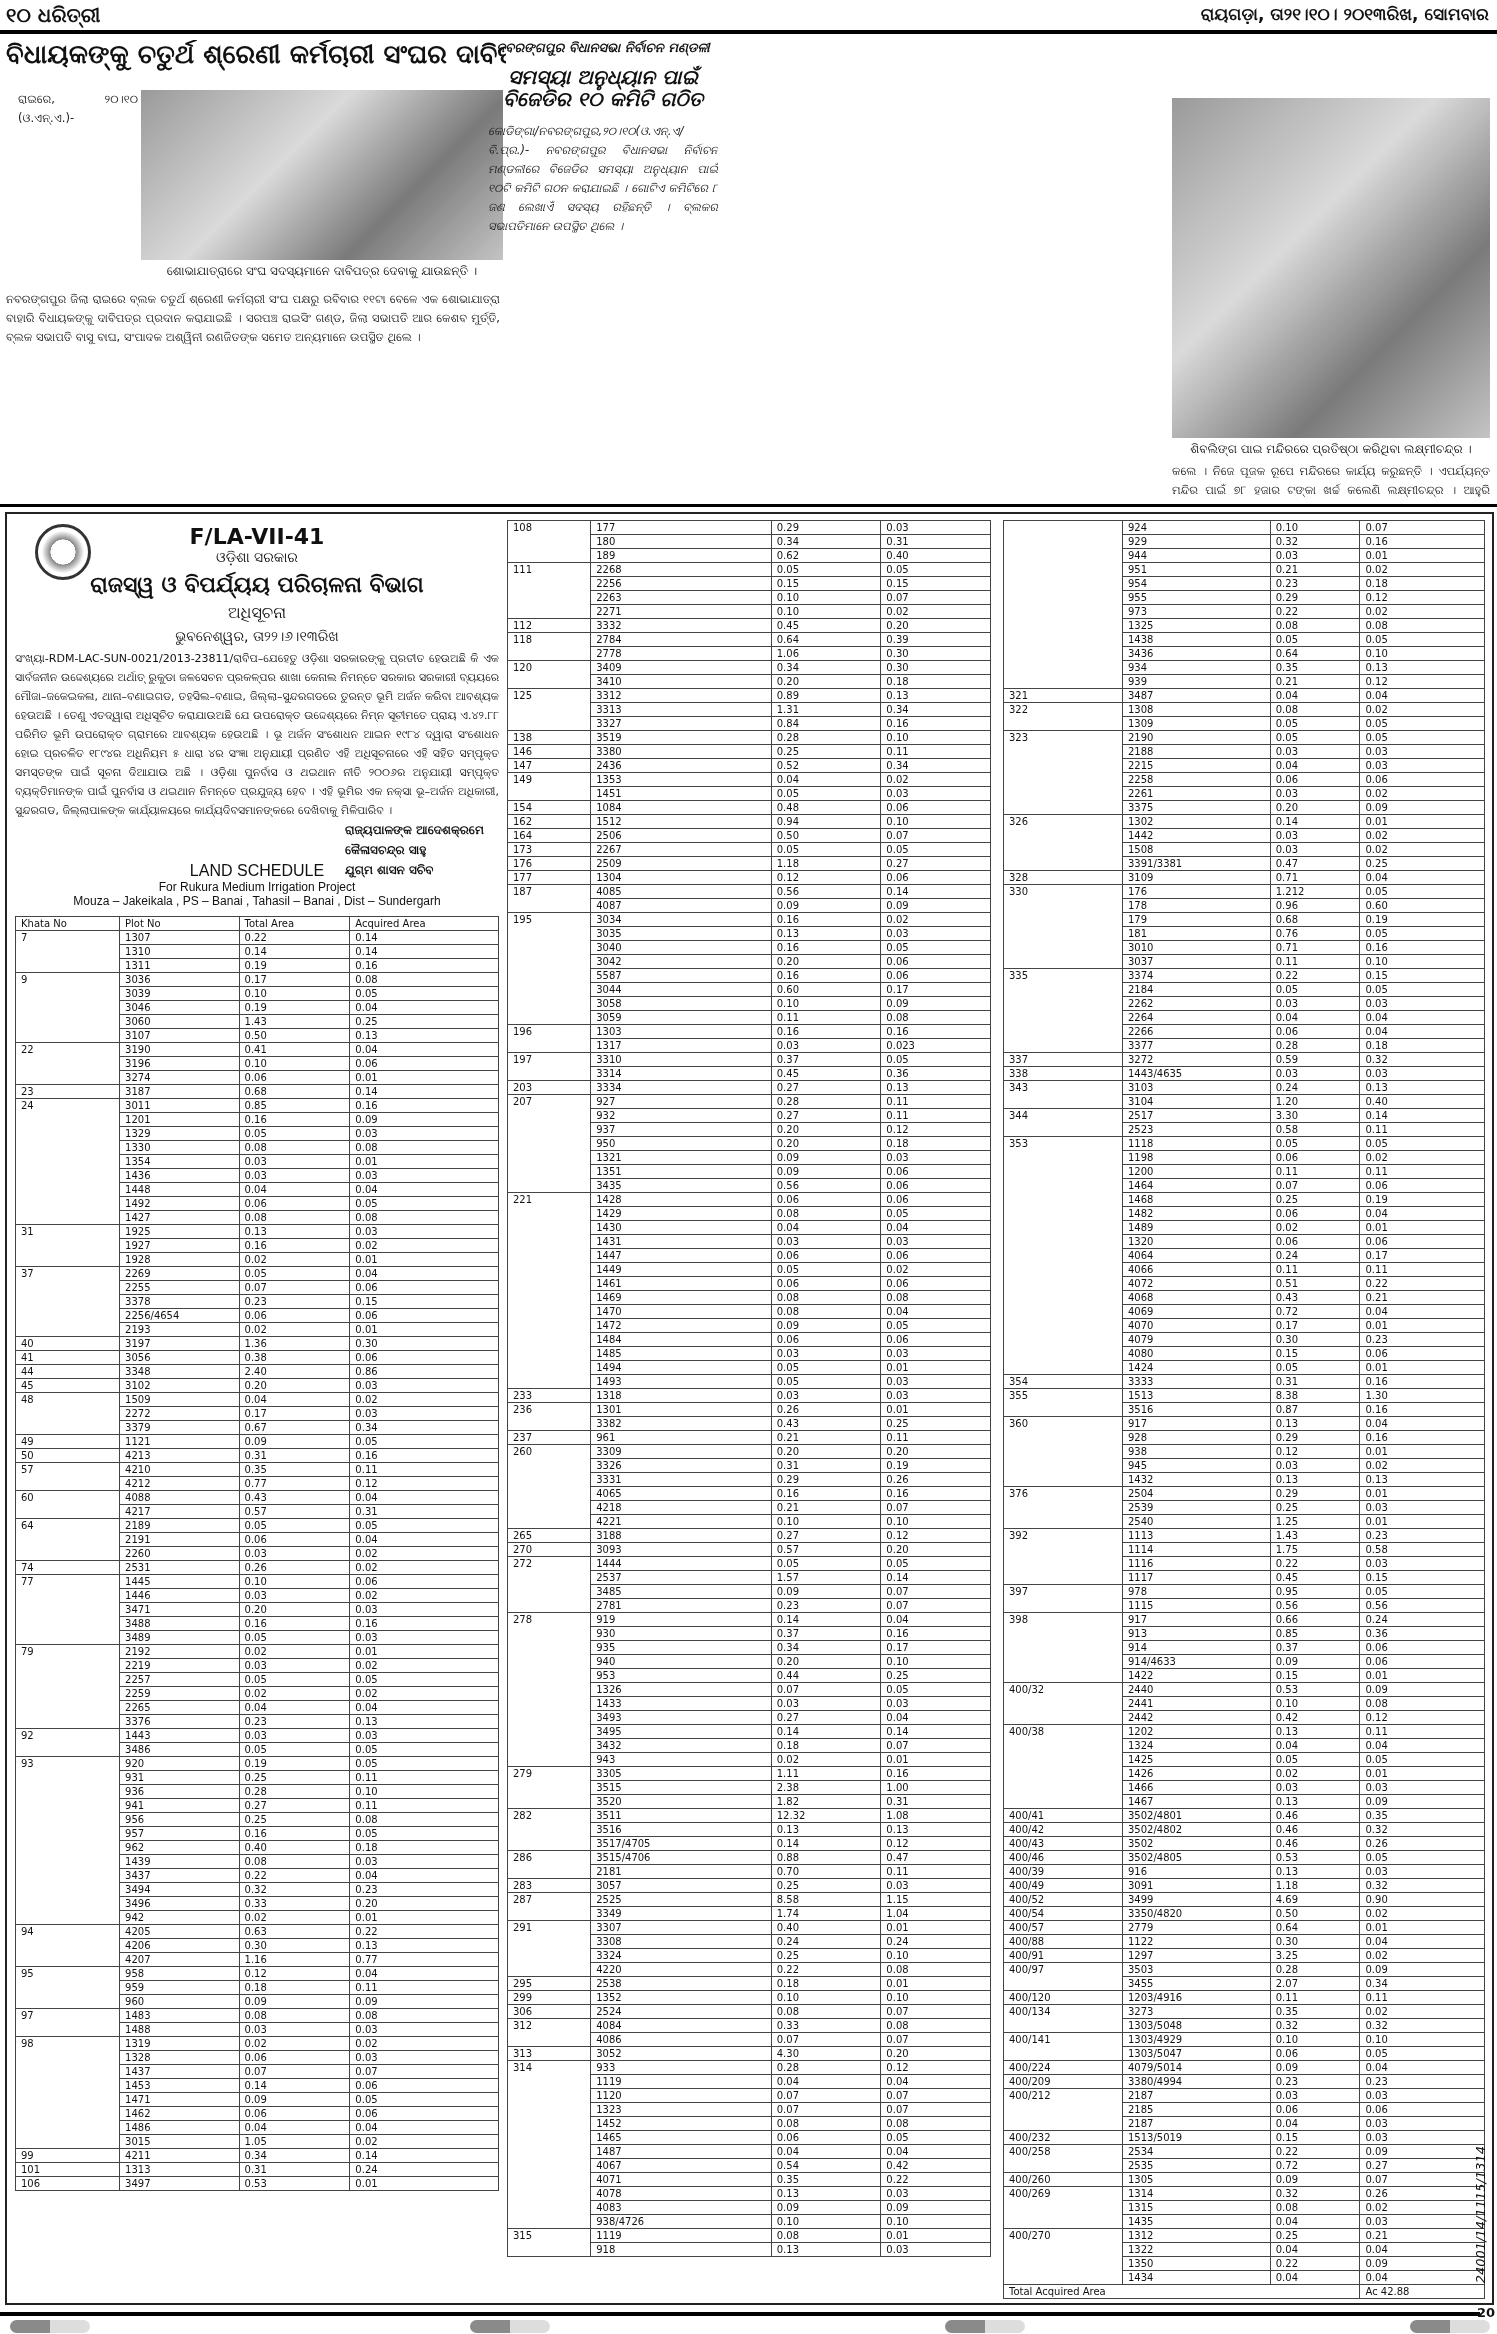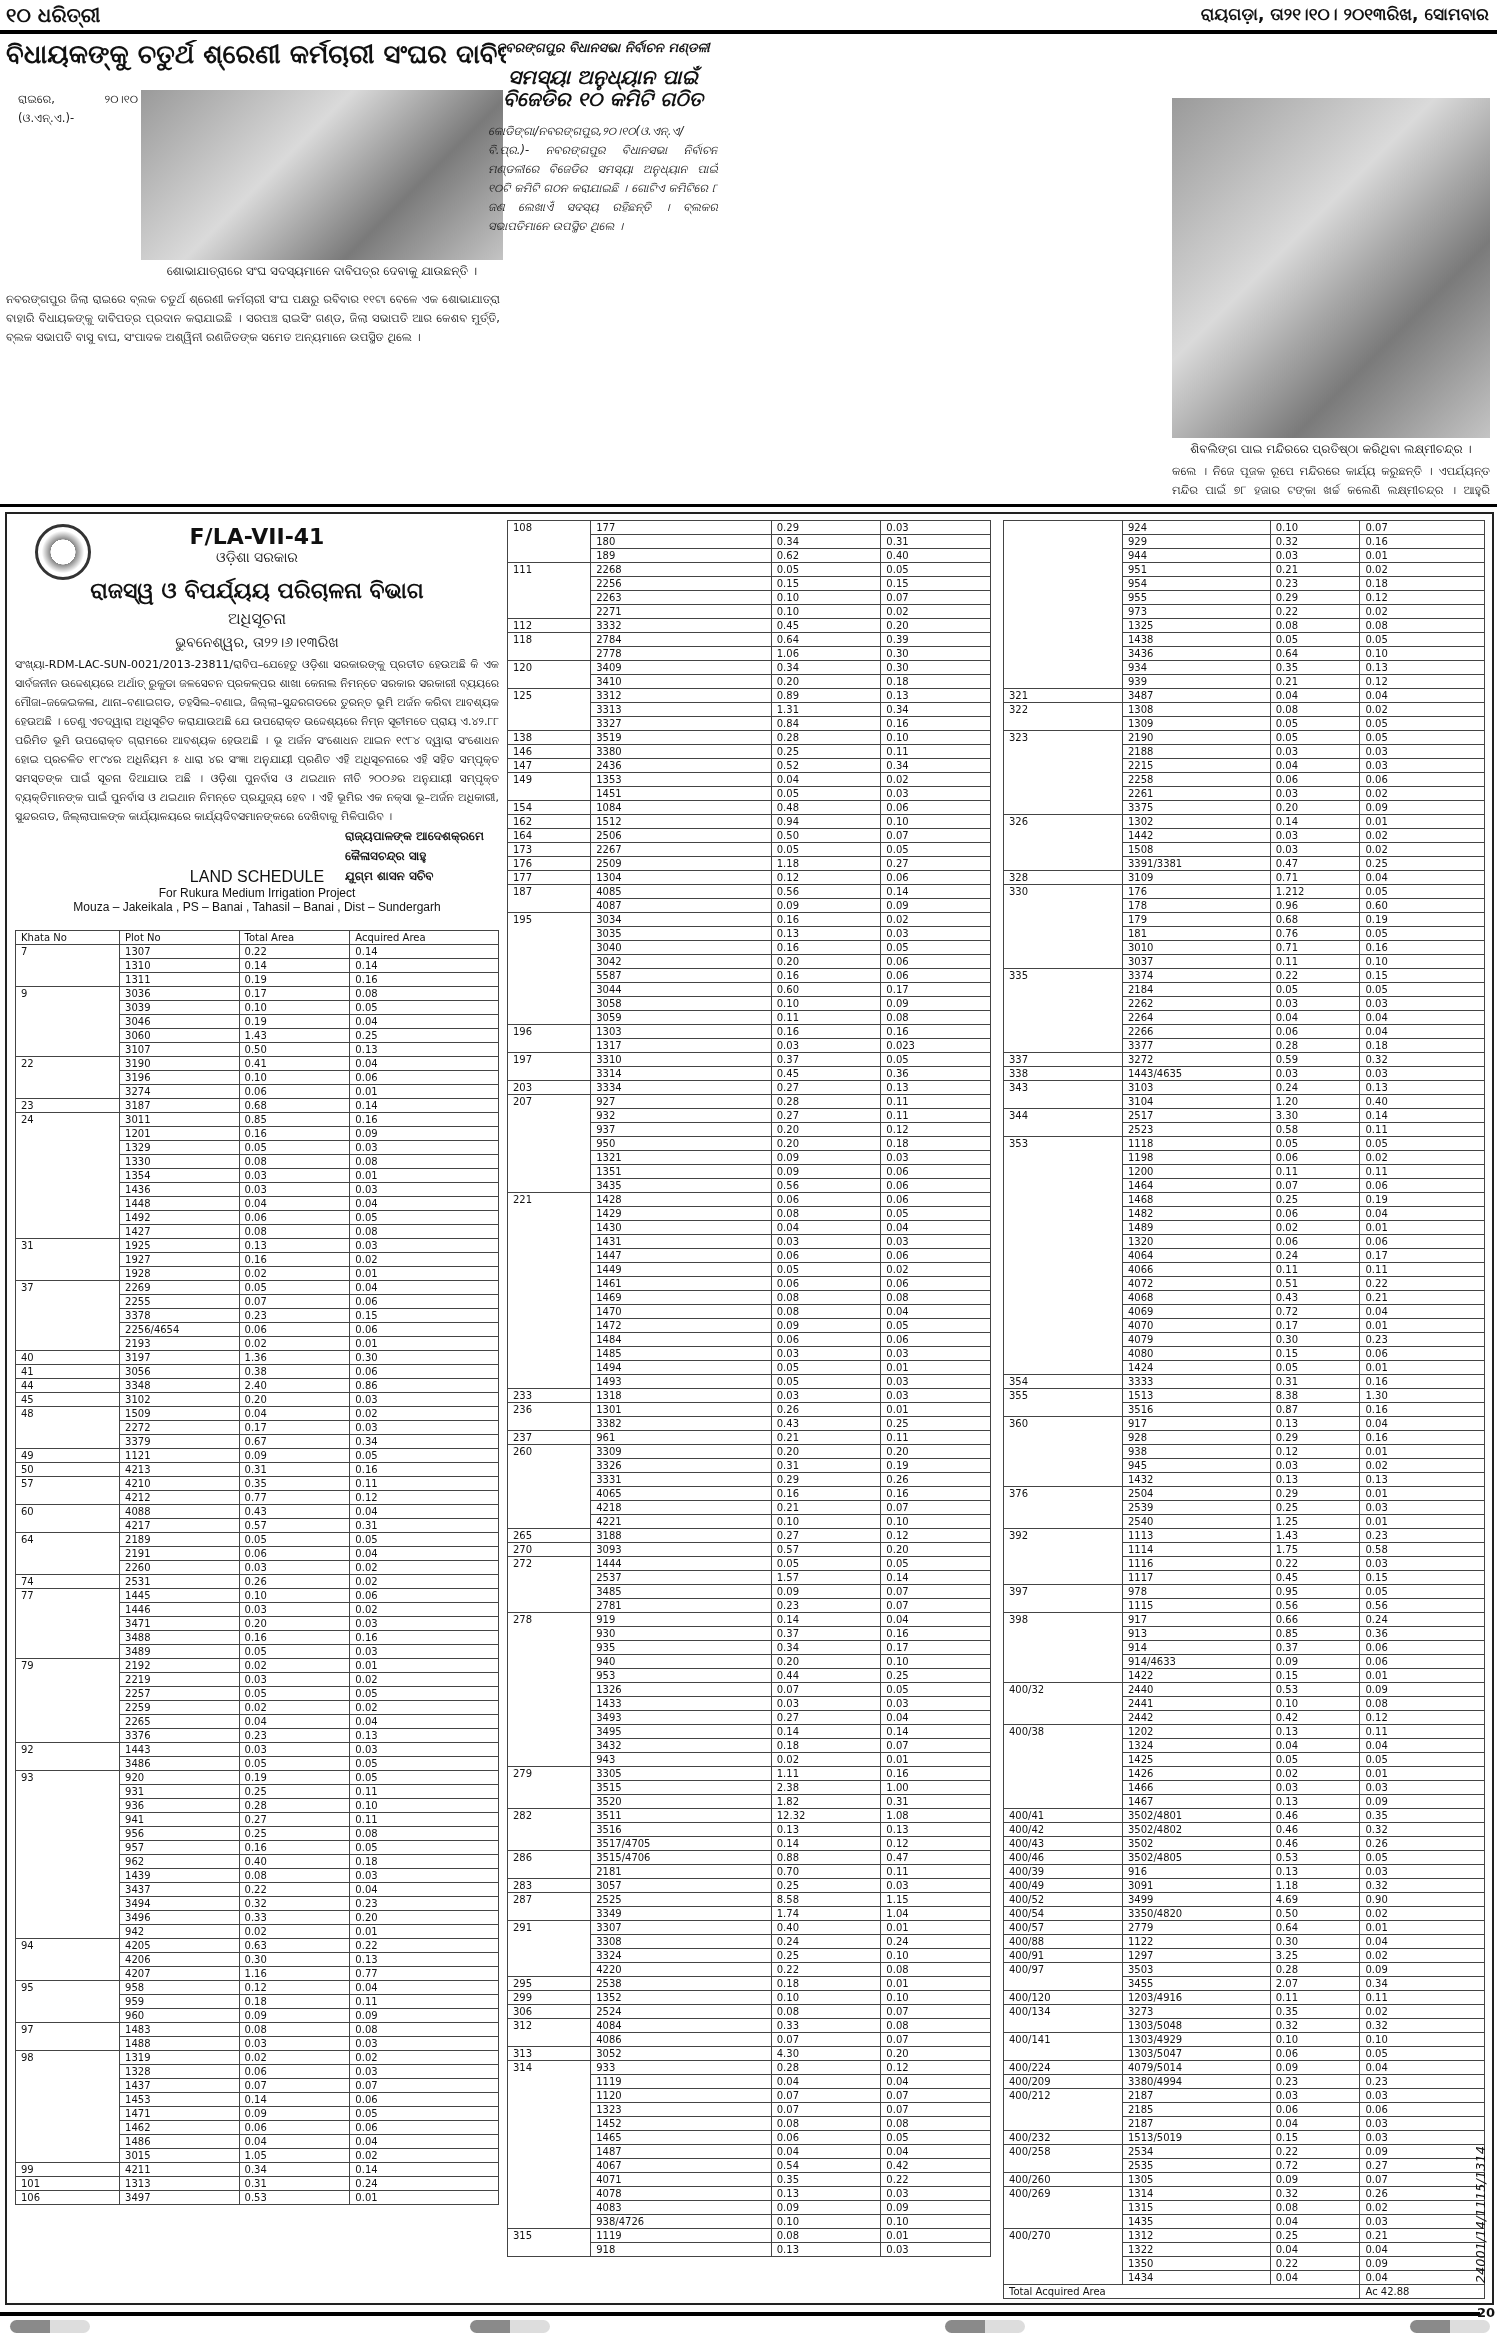--- a/index.html
+++ b/index.html
@@ -60,34 +60,34 @@
 
 <div class="mid-rule"></div>
 
 <div class="notice">
 
   <div class="col" style="left:8px; width:484px;">
     <div class="emblem"></div>
     <div class="notice-head" style="padding-top:10px;">
       <div style="font-size:22px; font-weight:bold;">F/LA-VII-41</div>
       <div style="font-size:14px;">ଓଡ଼ିଶା ସରକାର</div>
-      <div style="font-size:22px; font-weight:bold; margin-top:12px;">ରାଜସ୍ୱ ଓ ବିପର୍ଯ୍ୟୟ ପରିଚାଳନା ବିଭାଗ</div>
+      <div style="font-size:22px; font-weight:bold; margin-top:6px;">ରାଜସ୍ୱ ଓ ବିପର୍ଯ୍ୟୟ ପରିଚାଳନା ବିଭାଗ</div>
       <div style="font-size:16px; margin-top:6px;">ଅଧିସୂଚନା</div>
       <div style="font-size:14px; margin-top:6px;">ଭୁବନେଶ୍ୱର, ତା୨୨।୬।୧୩ରିଖ</div>
     </div>
     <div style="font-size:11px; line-height:19px; text-align:justify; margin-top:4px;">ସଂଖ୍ୟା-RDM-LAC-SUN-0021/2013-23811/ରାବିପ–ଯେହେତୁ ଓଡ଼ିଶା ସରକାରଙ୍କୁ ପ୍ରତୀତ ହେଉଅଛି କି ଏକ ସାର୍ବଜନୀନ ଉଦ୍ଦେଶ୍ୟରେ ଅର୍ଥାତ୍ ରୁକୁଡା ଜଳସେଚନ ପ୍ରକଳ୍ପର ଶାଖା କେନାଲ ନିମନ୍ତେ ସରକାର ସରକାରୀ ବ୍ୟୟରେ ମୌଜା–ଜକେଇକଳା, ଥାନା–ବଣାଇଗଡ, ତହସିଲ–ବଣାଇ, ଜିଲ୍ଲା–ସୁନ୍ଦରଗଡରେ ତୁରନ୍ତ ଭୂମି ଅର୍ଜନ କରିବା ଆବଶ୍ୟକ ହେଉଅଛି । ତେଣୁ ଏତଦ୍ୱାରା ଅଧିସୂଚିତ କରାଯାଉଅଛି ଯେ ଉପରୋକ୍ତ ଉଦ୍ଦେଶ୍ୟରେ ନିମ୍ନ ସୂଚୀମତେ ପ୍ରାୟ ଏ.୪୨.୮୮ ପରିମିତ ଭୂମି ଉପରୋକ୍ତ ଗ୍ରାମରେ ଆବଶ୍ୟକ ହେଉଅଛି । ଭୂ ଅର୍ଜନ ସଂଶୋଧନ ଆଇନ ୧୯୮୪ ଦ୍ୱାରା ସଂଶୋଧନ ହୋଇ ପ୍ରଚଳିତ ୧୮୯୪ର ଅଧିନିୟମ ୫ ଧାରା ୪ର ସଂଜ୍ଞା ଅନୁଯାୟୀ ପ୍ରଣିତ ଏହି ଅଧିସୂଚନାରେ ଏହି ସହିତ ସମ୍ପୃକ୍ତ ସମସ୍ତଙ୍କ ପାଇଁ ସୂଚନା ଦିଆଯାଉ ଅଛି । ଓଡ଼ିଶା ପୁନର୍ବାସ ଓ ଥଇଥାନ ନୀତି ୨୦୦୬ର ଅନୁଯାୟୀ ସମ୍ପୃକ୍ତ ବ୍ୟକ୍ତିମାନଙ୍କ ପାଇଁ ପୁନର୍ବାସ ଓ ଥଇଥାନ ନିମନ୍ତେ ପ୍ରଯୁଜ୍ୟ ହେବ । ଏହି ଭୂମିର ଏକ ନକ୍ସା ଭୂ–ଅର୍ଜନ ଅଧିକାରୀ, ସୁନ୍ଦରଗଡ, ଜିଲ୍ଲାପାଳଙ୍କ କାର୍ଯ୍ୟାଳୟରେ କାର୍ଯ୍ୟଦିବସମାନଙ୍କରେ ଦେଖିବାକୁ ମିଳିପାରିବ ।</div>
     <div style="margin-left:330px; font-size:12px; font-weight:bold; line-height:20px;">
       <div>ରାଜ୍ୟପାଳଙ୍କ ଆଦେଶକ୍ରମେ</div>
       <div>କୈଳାସଚନ୍ଦ୍ର ସାହୁ</div>
       <div>ଯୁଗ୍ମ ଶାସନ ସଚିବ</div>
     </div>
     <div class="notice-head" style="margin-top:-18px;">
       <div style="font-size:16px; font-family:'Liberation Sans', sans-serif;">LAND SCHEDULE</div>
       <div style="font-size:12px; font-family:'Liberation Sans', sans-serif;">For Rukura Medium Irrigation Project</div>
-      <div style="font-size:12px; font-family:'Liberation Sans', sans-serif; margin-bottom:16px;">Mouza – Jakeikala , PS – Banai , Tahasil – Banai , Dist – Sundergarh</div>
+      <div style="font-size:12px; font-family:'Liberation Sans', sans-serif; margin-bottom:8px;">Mouza – Jakeikala , PS – Banai , Tahasil – Banai , Dist – Sundergarh</div>
     </div>
     <table class="ls">
       <thead>
           <tr>
         <td class="hdr">Khata No</td>
         <td class="hdr">Plot No</td>
         <td class="hdr">Total Area</td>
         <td class="hdr">Acquired Area</td>
       </tr>
         </thead>

